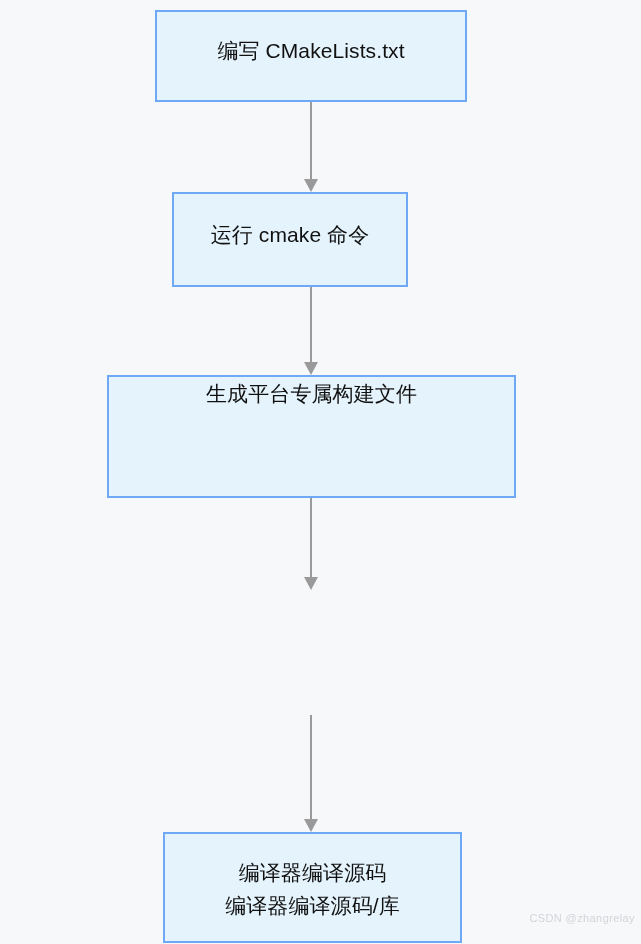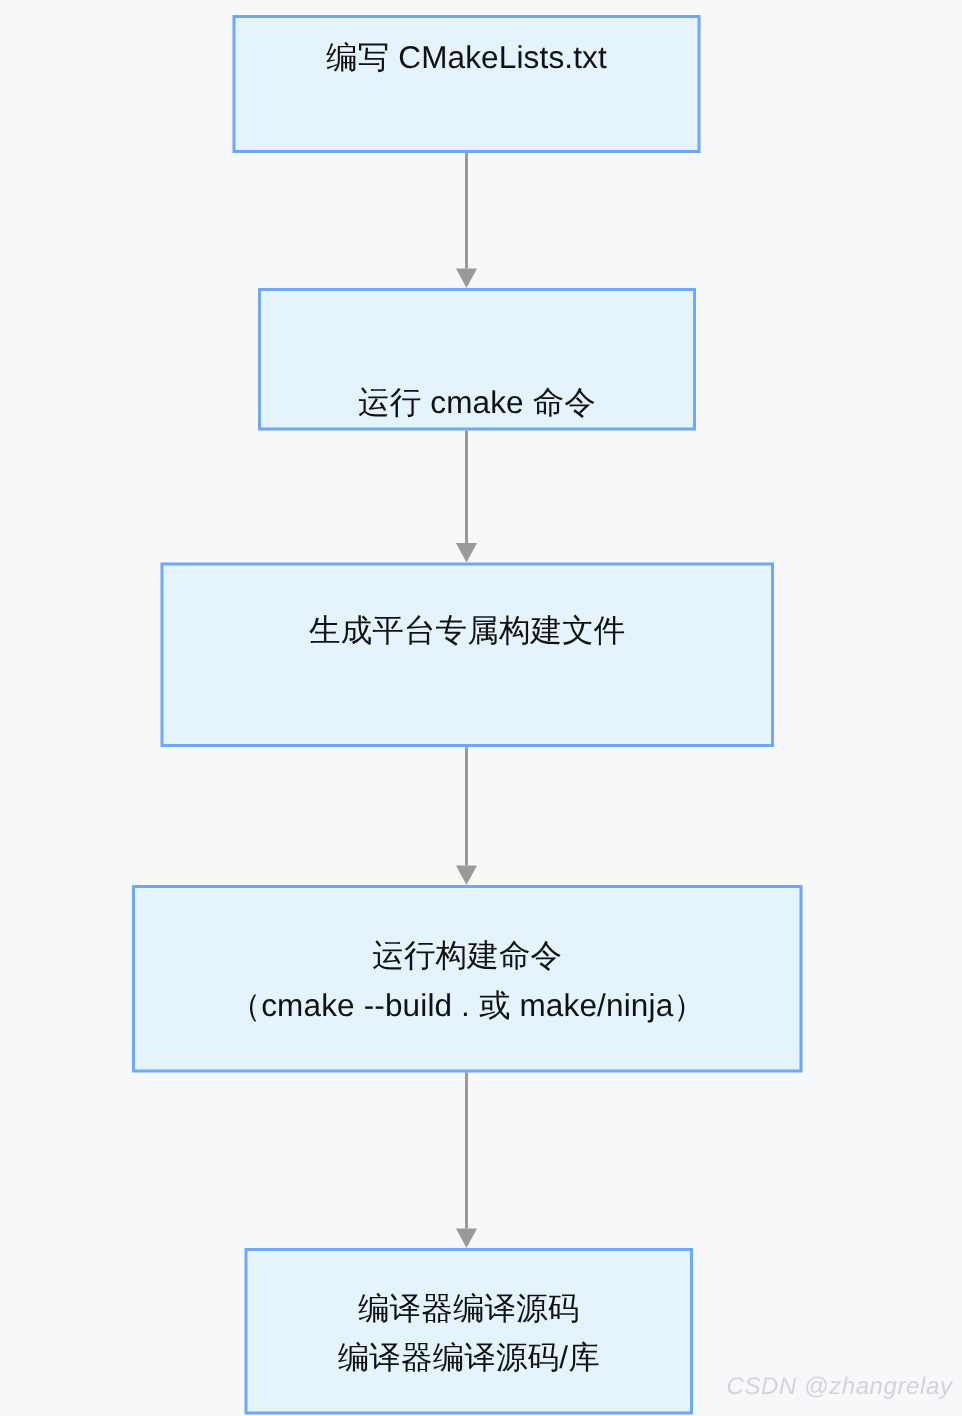--- a/index.html
+++ b/index.html
@@ -30,23 +30,23 @@
     text-align: center;
   }
   .node-line {
     color: #111111;
     font-size: 21px;
     line-height: 33px;
     white-space: nowrap;
     letter-spacing: 0.1px;
   }
   
-  #node-0 { left: 155px; top: 10px;  width: 312px; height: 92px;  padding-top: 10px; }
-  #node-1 { left: 172px; top: 192px; width: 292px; height: 95px;  padding-top: 24px; justify-content: flex-end; }
-  #node-2 { left: 107px; top: 375px; width: 409px; height: 123px; padding-top: 27px; }
+  #node-0 { left: 155px; top: 10px;  width: 312px; height: 92px;  padding-top: 22px; }
+  #node-1 { left: 172px; top: 192px; width: 236px; height: 95px;  padding-top: 24px; }
+  #node-2 { left: 107px; top: 375px; width: 409px; height: 123px; }
   #node-3 { left: 88px;  top: 590px; width: 447px; height: 125px; padding-top: 29px; }
   #node-4 { left: 163px; top: 832px; width: 299px; height: 111px; padding-top: 22px; align-items: center; }
 
   .connector {
     position: absolute;
     width: 14px;
   }
   .connector .stem {
     position: absolute;
     left: 6px;
@@ -69,26 +69,25 @@
   #conn-1 { left: 304px; top: 287px; height: 88px; }
   #conn-1 .stem { height: 75px; }
   #conn-2 { left: 304px; top: 498px; height: 92px; }
   #conn-2 .stem { height: 79px; }
   #conn-3 { left: 304px; top: 715px; height: 117px; }
   #conn-3 .stem { height: 104px; }
 
   #watermark {
     position: absolute;
     right: 6px;
-    bottom: 10px;
-    font-size: 16px;
+    bottom: 20px;
+    font-size: 11px;
     color: #d2d4d8;
     letter-spacing: 0.4px;
     white-space: nowrap;
-    font-style: italic;
   }
 </style>
 </head>
 <body>
 
 <div id="flow-canvas">
 
   <div class="node" id="node-0">
     <div class="node-line">编写 CMakeLists.txt</div>
   </div>
@@ -109,24 +108,20 @@
 
   <div class="node" id="node-2">
     <div class="node-line">生成平台专属构建文件</div>
   </div>
 
   <div class="connector" id="conn-2">
     <div class="stem"></div>
     <div class="head"></div>
   </div>
 
-  <div class="node" id="node-3">
-    <div class="node-line">运行构建命令</div>
-    <div class="node-line">（cmake --build . 或 make/ninja）</div>
-  </div>
 
   <div class="connector" id="conn-3">
     <div class="stem"></div>
     <div class="head"></div>
   </div>
 
   <div class="node" id="node-4">
     <div class="node-line">编译器编译源码</div>
     <div class="node-line">编译器编译源码/库</div>
   </div>

